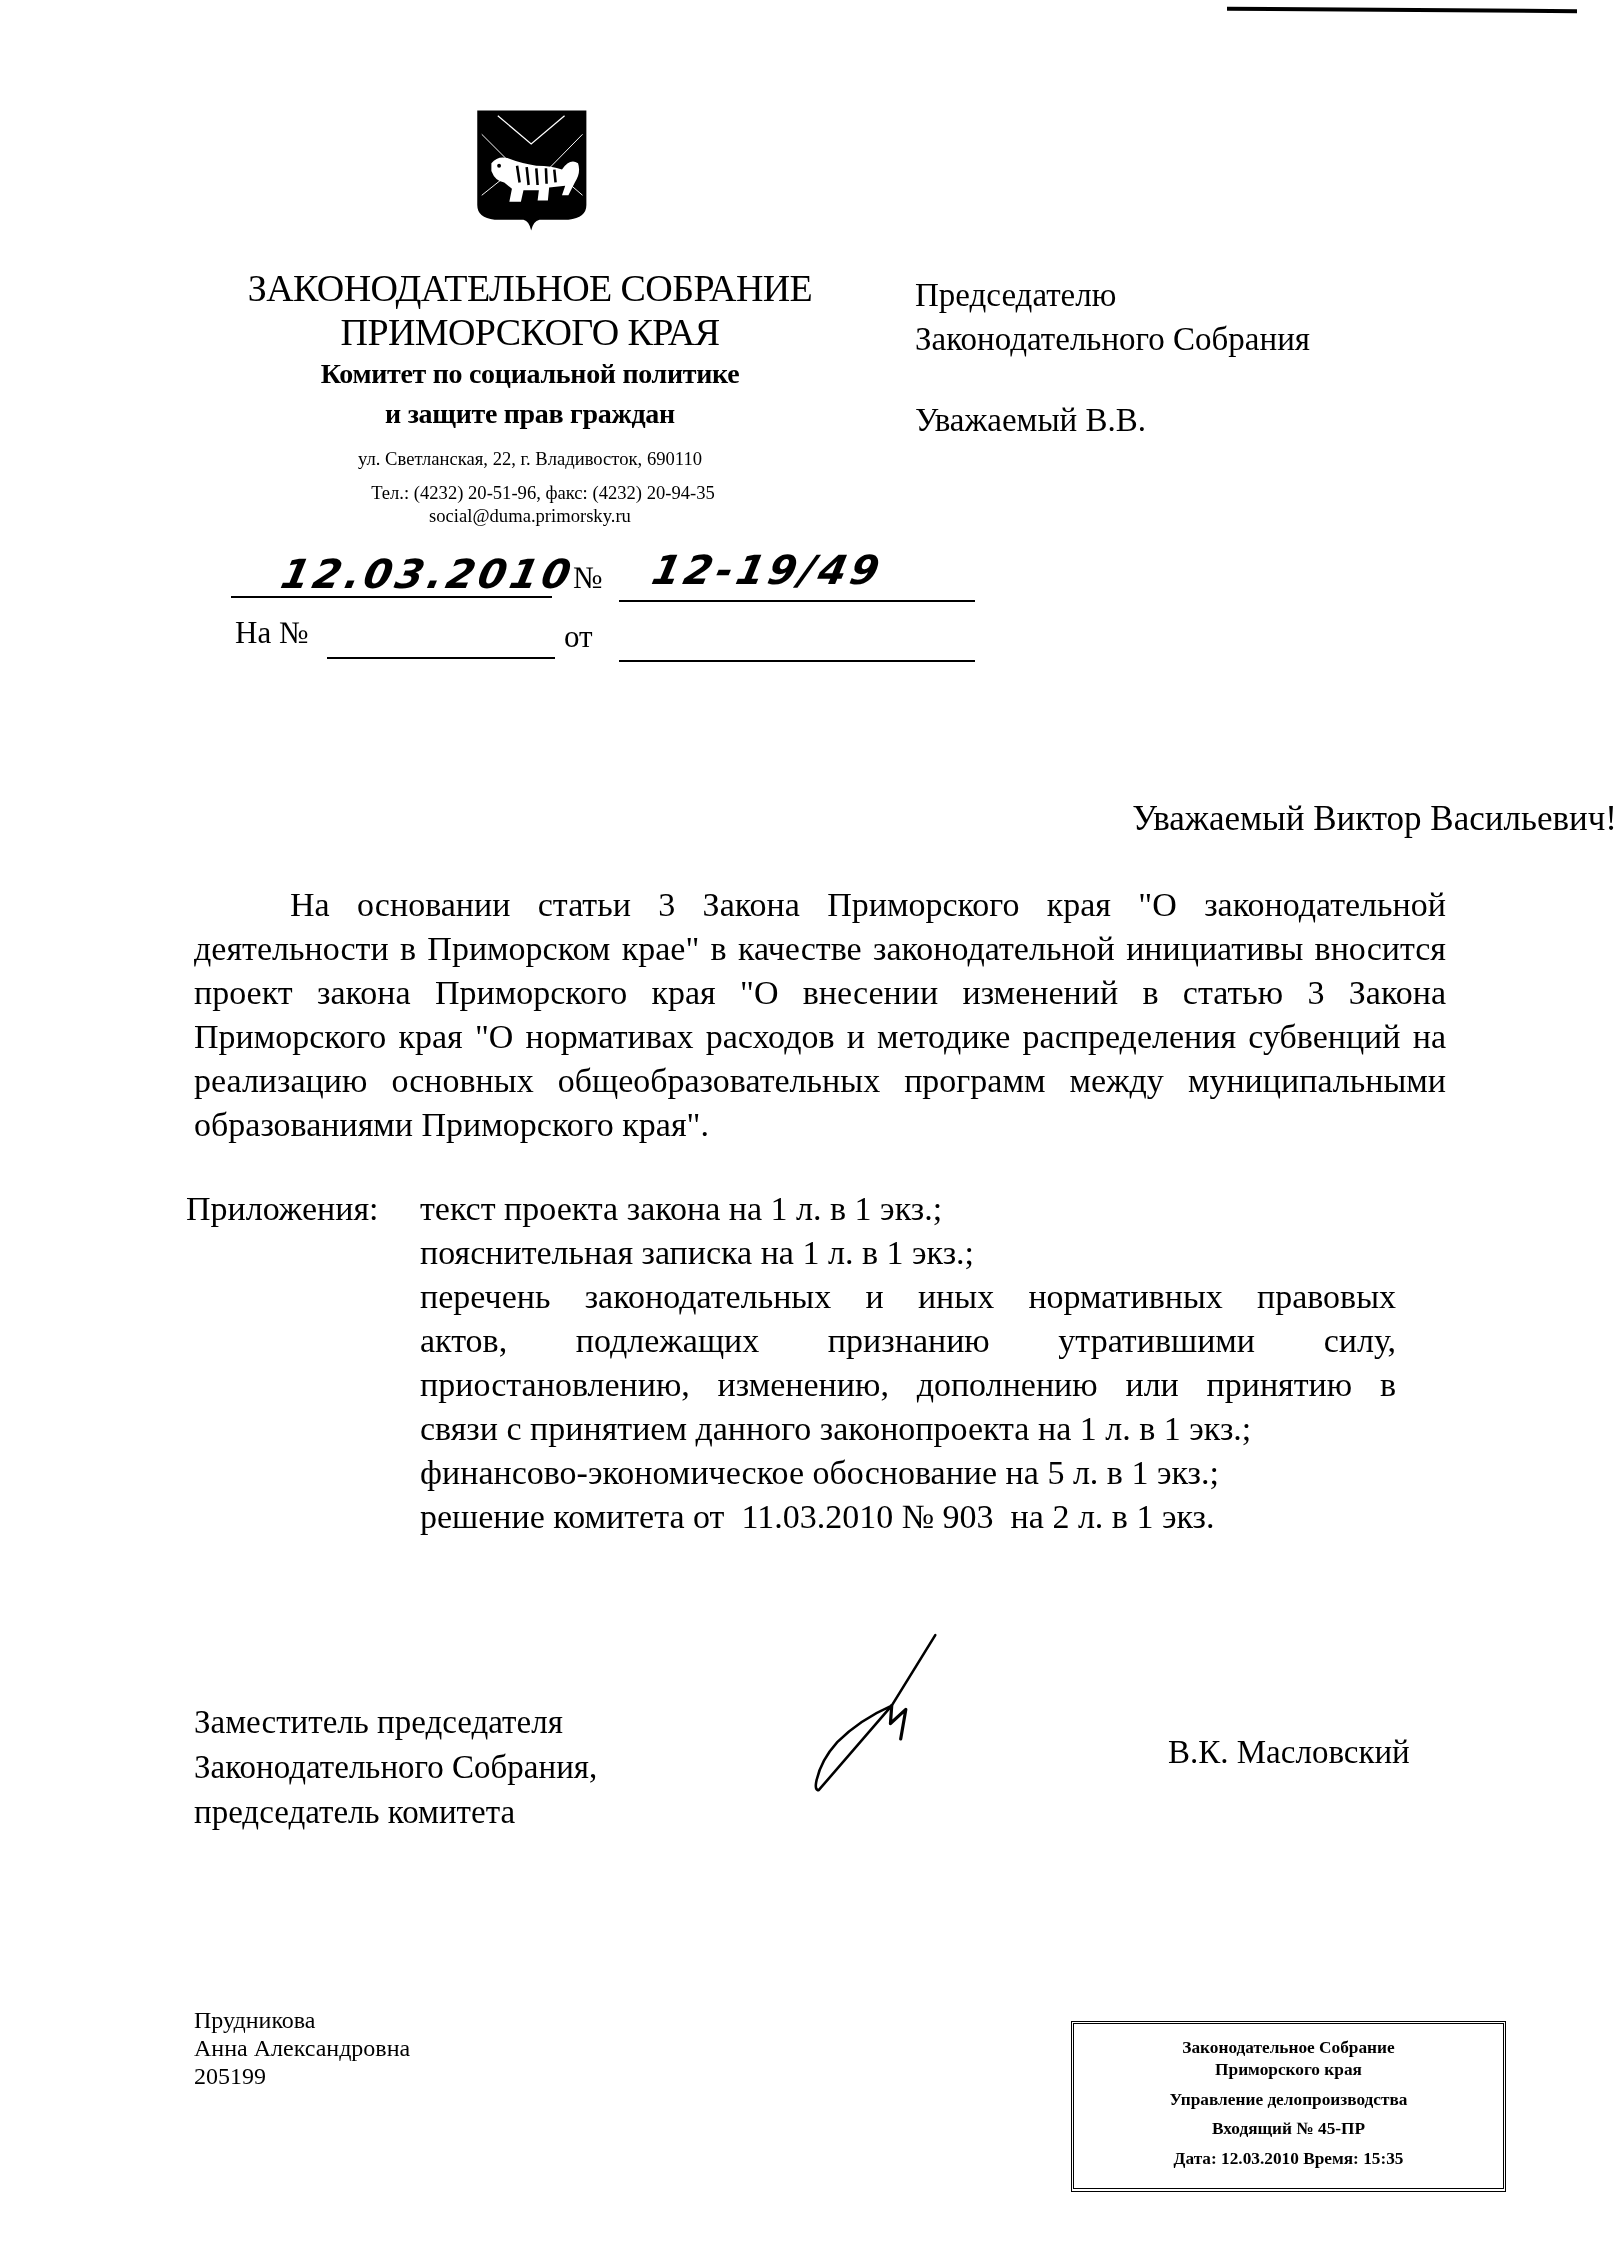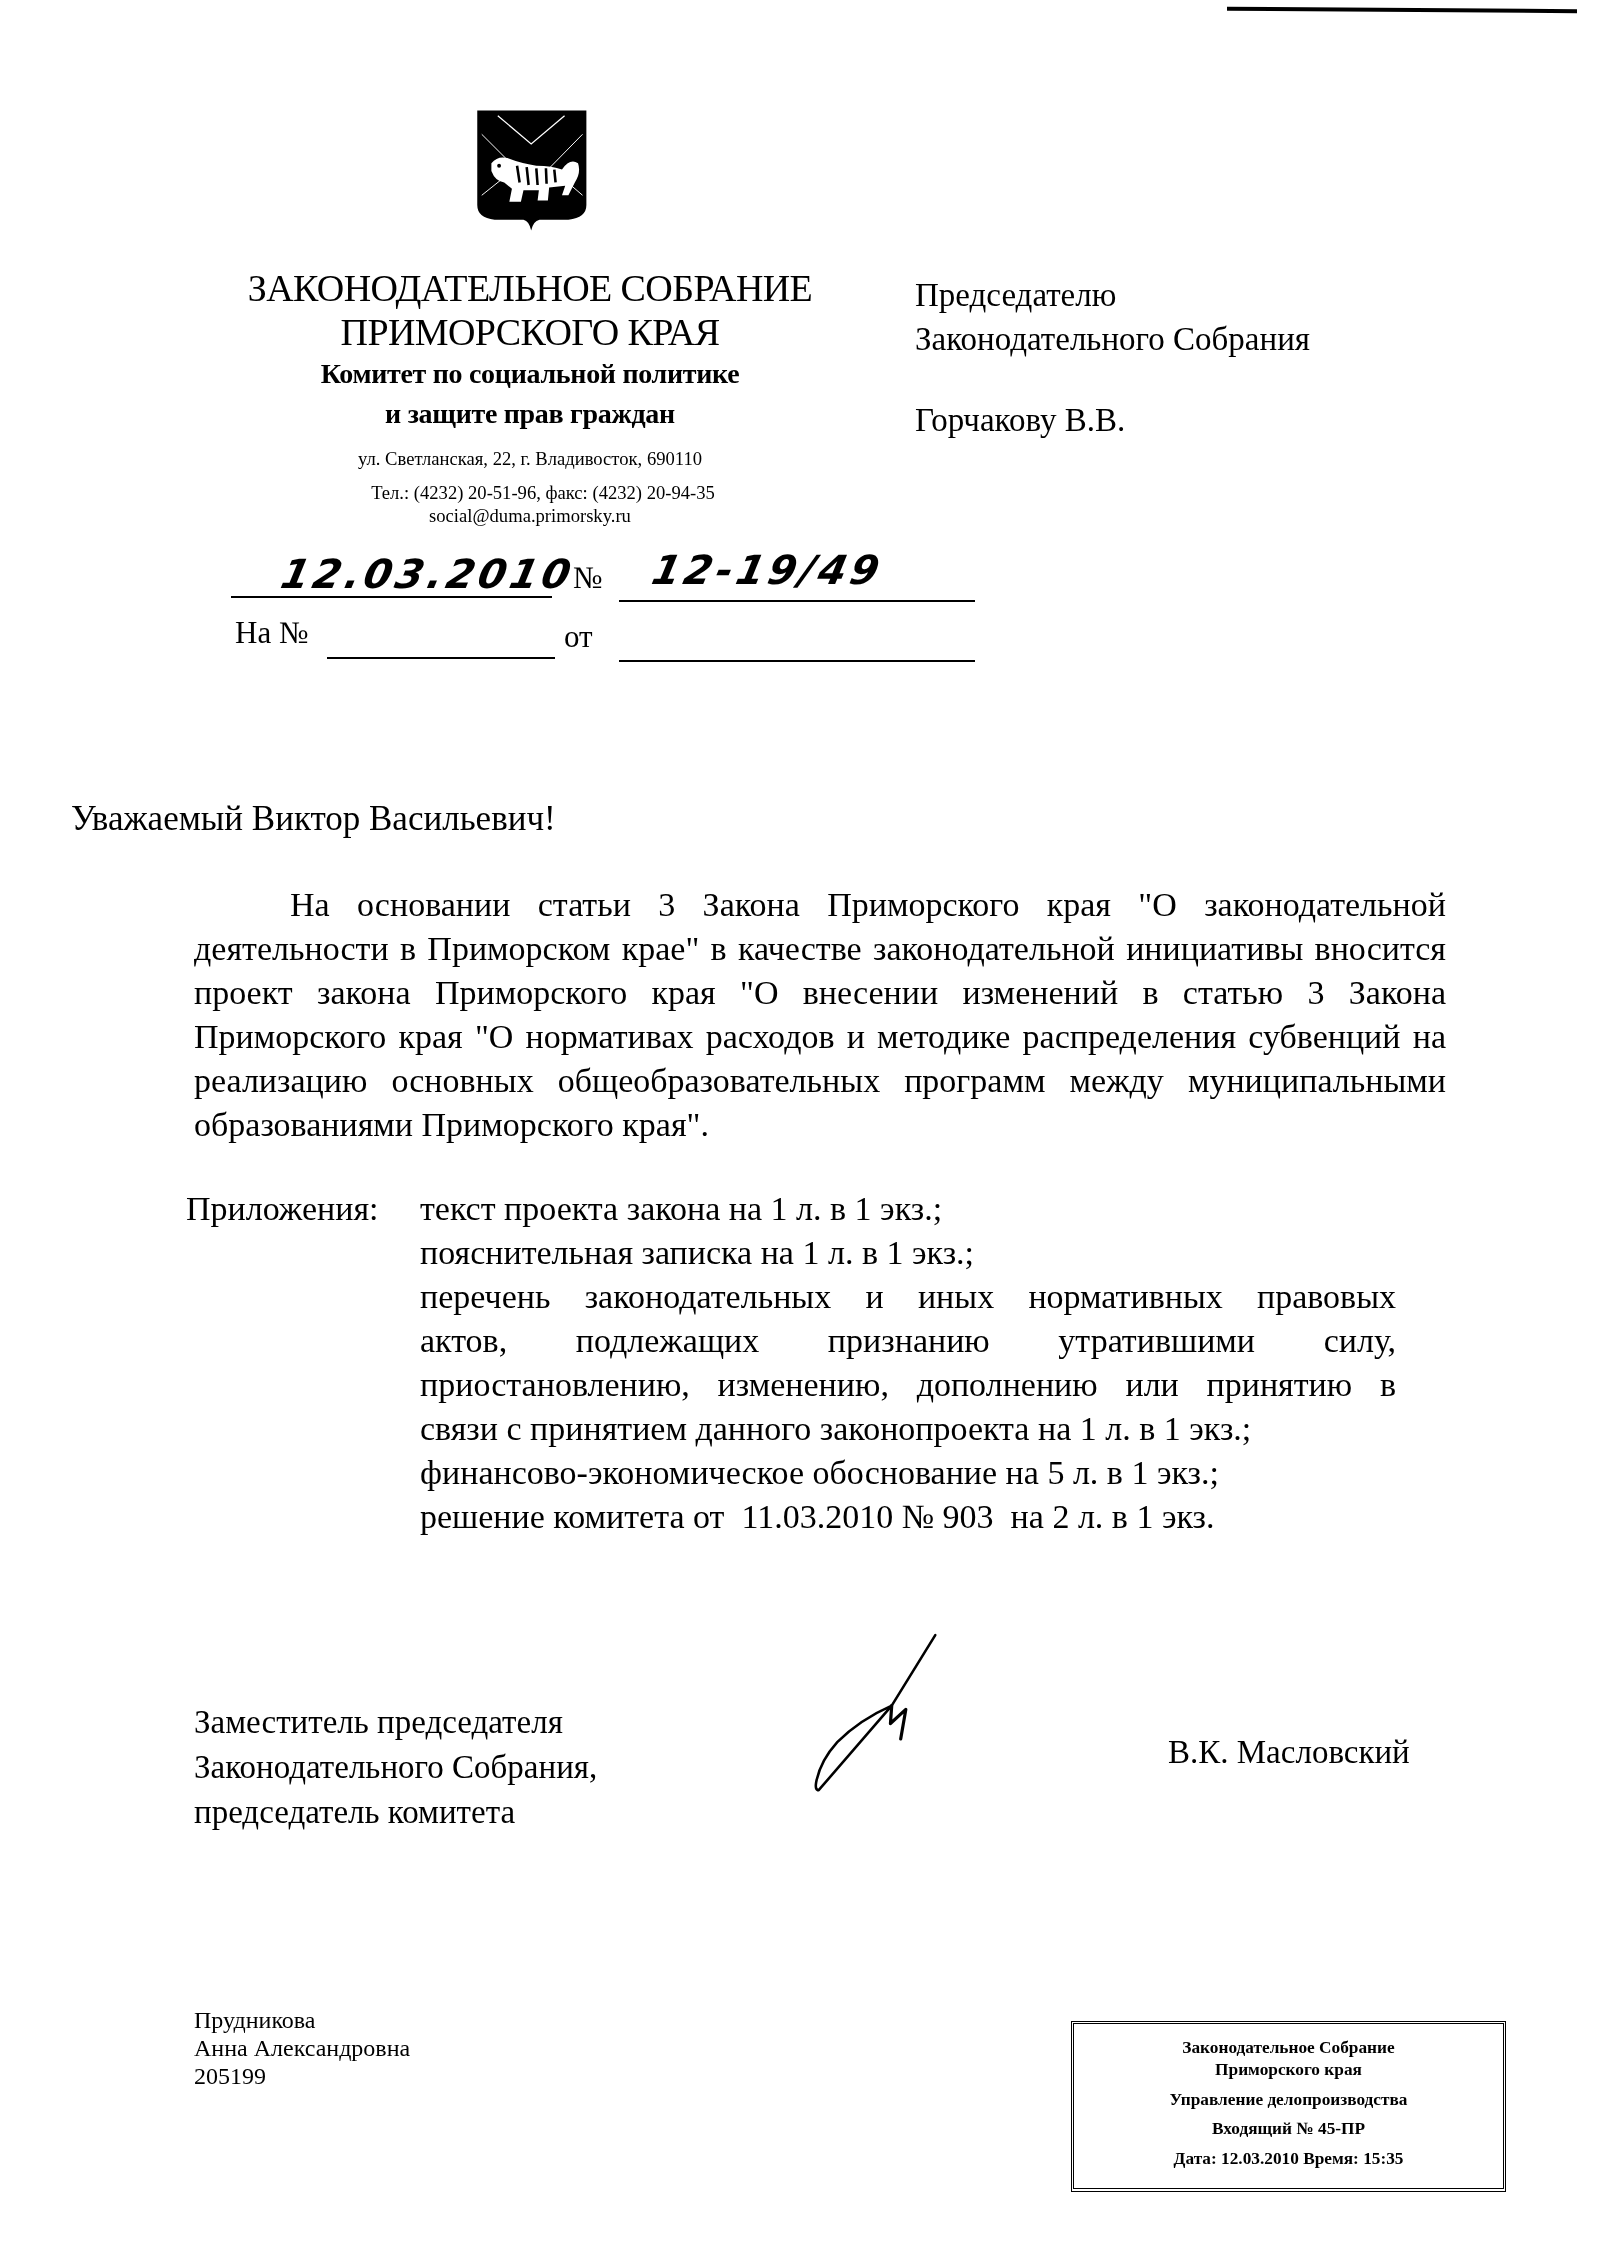--- a/index.html
+++ b/index.html
@@ -11,21 +11,21 @@
   .org { left: 193px; top: 266px; width: 674px; text-align: center; }
   .org .l1 { font-size: 38px; line-height: 44px; letter-spacing: -0.6px; }
   .org .l2 { font-size: 38px; line-height: 44px; letter-spacing: -0.6px; }
   .org .b { font-size: 28px; font-weight: bold; line-height: 40px; letter-spacing: -0.3px; }
   .org .addr { font-size: 18.6px; line-height: 23px; margin-top: 13px; }
   .recipient { left: 915px; top: 273px; font-size: 33px; line-height: 44px; }
   .recipient .gap { height: 37px; }
   .hand { font-family: "DejaVu Sans", sans-serif; font-style: italic; font-weight: bold; font-size: 40px; letter-spacing: 3.9px; transform: skewX(-12deg); }
   .uline { position: absolute; height: 1.9px; background: #000; }
   .label { font-size: 31px; }
-  .salute { left: 0; width: 1617px; top: 799px; text-align: left; font-size: 35px; padding-left: 71px; box-sizing: border-box; }
+  .salute { left: 0; width: 1617px; top: 799px; text-align: right; font-size: 35px; padding-left: 71px; box-sizing: border-box; }
   .body-par { left: 194px; width: 1252px; top: 883px; font-size: 34px; line-height: 44px; text-align: justify; text-align-last: left; }
   .body-par .indent { display: inline-block; width: 96px; }
   .att-label { left: 186px; top: 1187px; font-size: 34px; line-height: 44px; }
   .att-list { left: 420px; top: 1187px; width: 976px; font-size: 34px; line-height: 44px; }
   .att-list .item { }
   .att-list .justify { text-align: justify; text-align-last: justify; }
   .sig-block { left: 194px; top: 1700px; font-size: 33px; line-height: 45px; }
   .sig-name { left: 1168px; top: 1730px; font-size: 33px; line-height: 45px; }
   .signature { left: 789px; top: 1630px; width: 167px; height: 205px; }
   .footer { left: 194px; top: 2006px; font-size: 24px; line-height: 28px; }
@@ -57,21 +57,21 @@
   <div class="b">и защите прав граждан</div>
   <div class="addr">ул. Светланская, 22, г. Владивосток, 690110</div>
   <div class="addr" style="margin-top:11px; padding-left:26px;">Тел.: (4232) 20-51-96, факс: (4232) 20-94-35</div>
   <div class="addr" style="margin-top:0;">social@duma.primorsky.ru</div>
 </div>
 
 <div class="abs recipient">
   <div>Председателю</div>
   <div>Законодательного Собрания</div>
   <div class="gap"></div>
-  <div>Горчакову В.В.</div>
+  <div>Уважаемый В.В.</div>
 </div>
 
 <div class="abs hand" style="left:282px; top:551px;">12.03.2010</div>
 <div class="uline" style="left:231px; top:596px; width:321px;"></div>
 <div class="abs label" style="left:573px; top:560px;">№</div>
 <div class="abs hand" style="left:653px; top:547px;">12-19/49</div>
 <div class="uline" style="left:619px; top:600px; width:356px;"></div>
 
 <div class="abs label" style="left:235px; top:615px;">На №</div>
 <div class="abs label" style="left:327px; top:615px; width:228px; height:32px;"></div>

